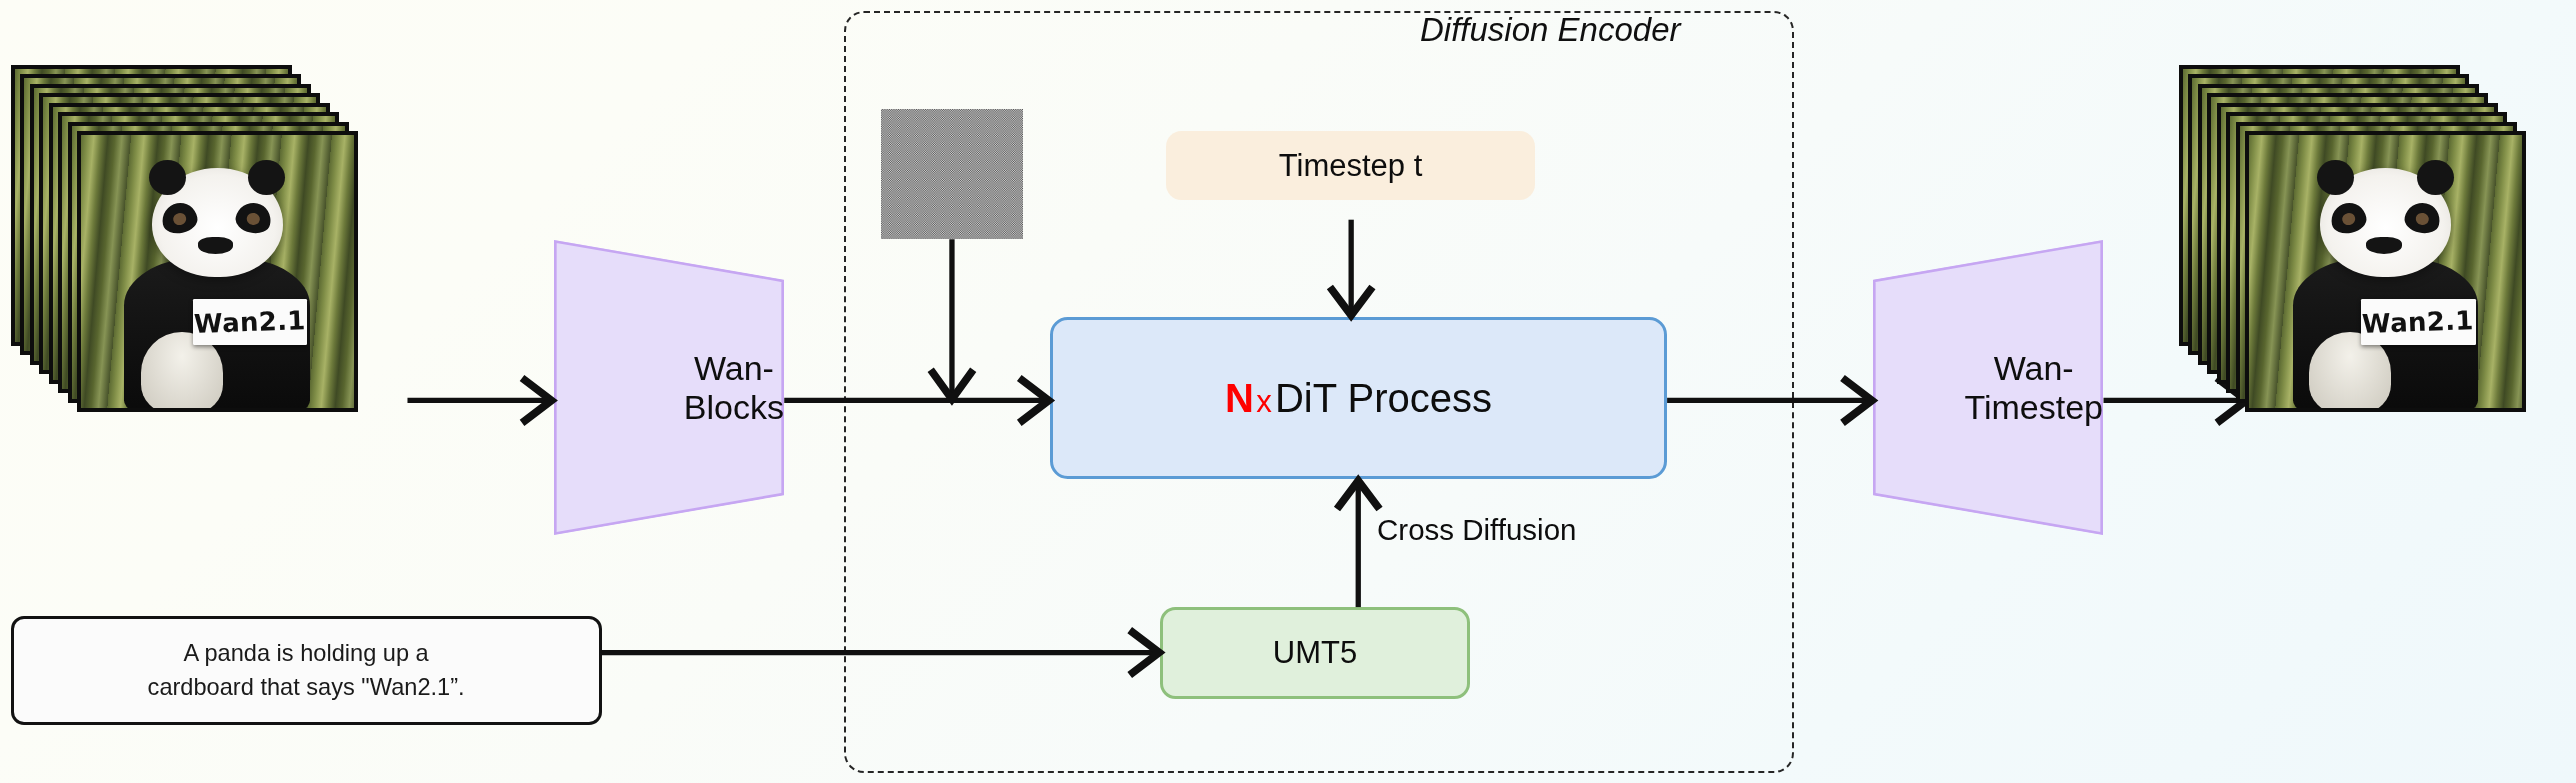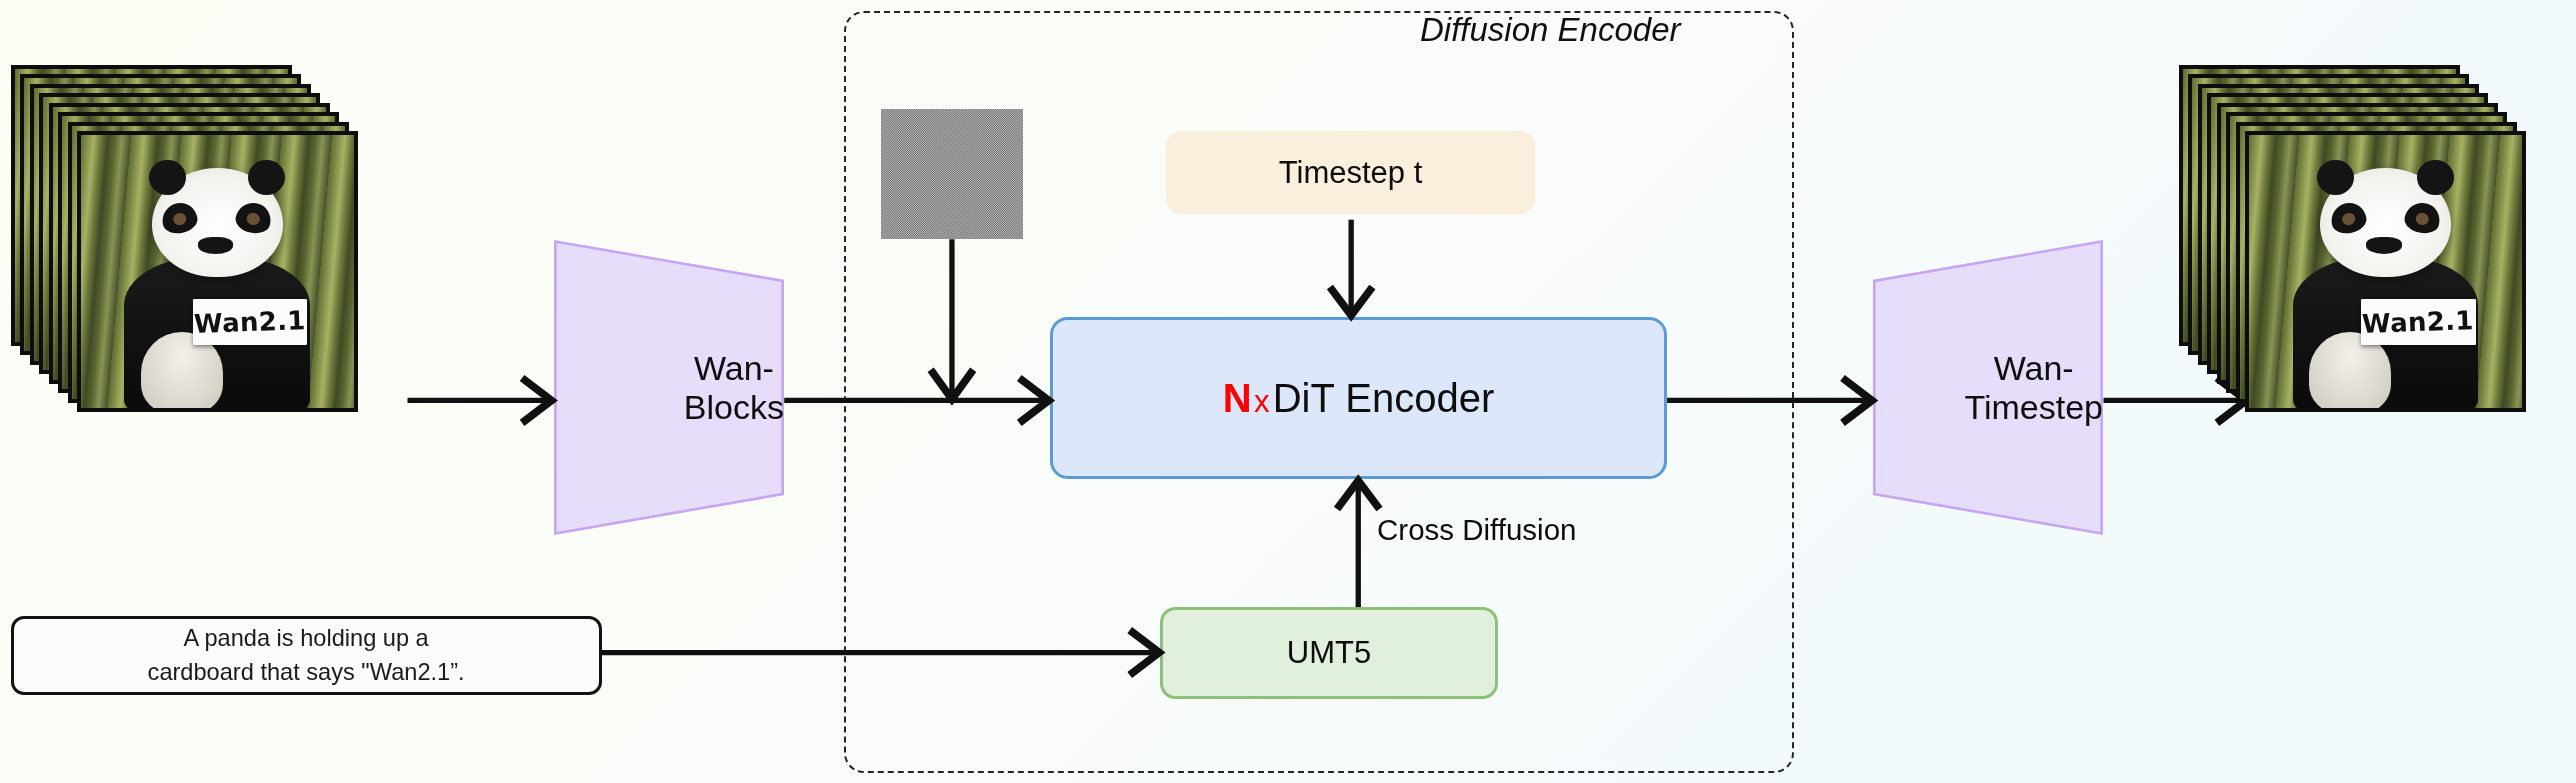--- a/index.html
+++ b/index.html
@@ -320,37 +320,37 @@
       <span>Blocks</span>
     </div>
   </div>
 
   <div id="diffusion-region" style="left:844px; top:10.6px; width:950px; height:762px;"></div>
 
   <div id="diffusion-title" style="left:1420px; top:10.6px;">Diffusion Encoder</div>
 
   <div id="noise-patch" style="left:881px; top:109px; width:142px; height:130px;"></div>
 
-  <div class="rbox" id="timestep-box" style="left:1166px; top:131px; width:369px; height:83px;">
+  <div class="rbox" id="timestep-box" style="left:1166px; top:131px; width:369px; height:69px;">
     <span>Timestep t</span>
   </div>
 
   <div class="rbox" id="dit-box" style="left:1050px; top:317px; width:617px; height:162px;">
     <span>
-      <span class="nx">N</span><span class="xs">x</span><span>DiT Encoder</span>
+      <span class="nx">N</span><span class="xs">x</span><span>DiT Process</span>
     </span>
   </div>
 
-  <div class="rbox" id="umt5-box" style="left:1160px; top:607px; width:338px; height:92px;">
+  <div class="rbox" id="umt5-box" style="left:1160px; top:607px; width:310px; height:92px;">
     <span>UMT5</span>
   </div>
 
   <div id="cross-attention-label" style="left:1377px; top:513px;">Cross Diffusion</div>
 
-  <div class="rbox" id="prompt-box" style="left:10.6px; top:616px; width:591px; height:79px;">
+  <div class="rbox" id="prompt-box" style="left:10.6px; top:616px; width:591px; height:109px;">
     <span>
       <span>A panda is holding up a</span><br>
       <span>cardboard that says "Wan2.1”.</span>
     </span>
   </div>
 
   <div class="trap decoder" id="decoder" style="left:1873px; top:240px; width:230px; height:295px;">
     <svg class="trapborder" viewBox="0 0 390 500" preserveAspectRatio="none">
       <polygon points="2,69 388,2 388,498 2,431"></polygon>
     </svg>

